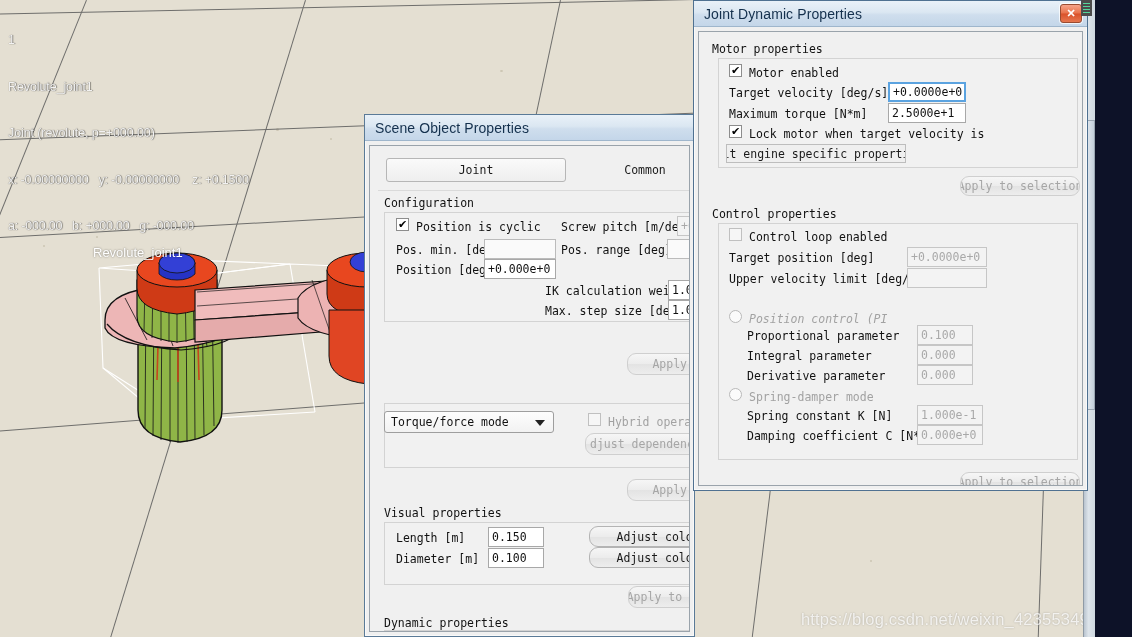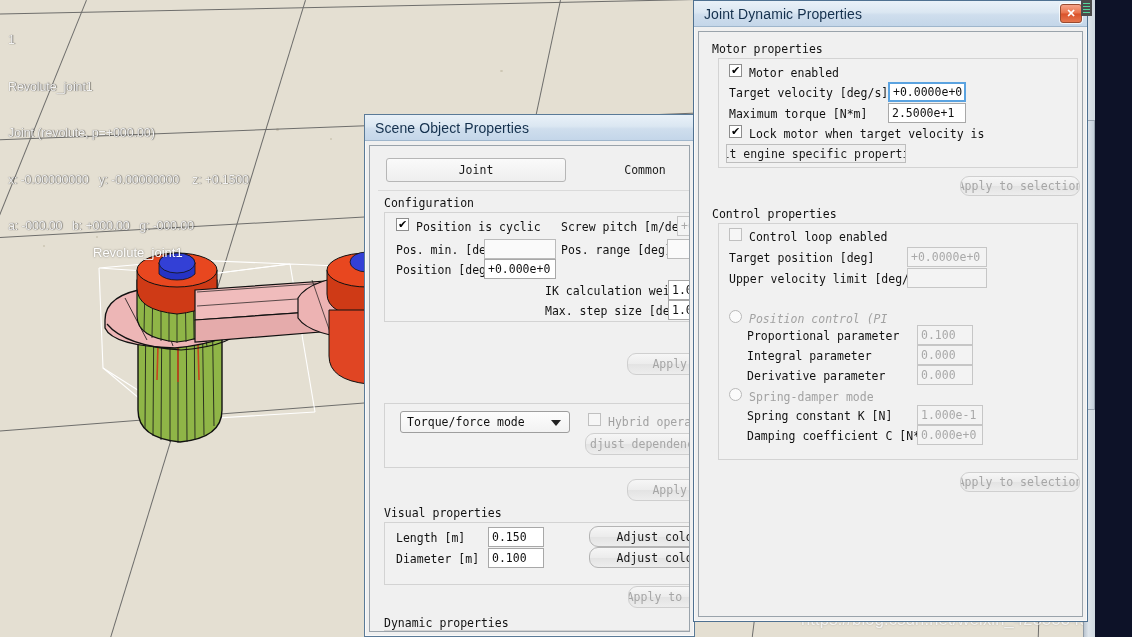--- a/index.html
+++ b/index.html
@@ -409,21 +409,21 @@
       <div class="lbl" style="left:175px;top:138px;">IK calculation weigh</div>
       <div class="field" style="left:298px;top:134px;width:70px;">1.00</div>
       <div class="lbl" style="left:175px;top:158px;">Max. step size [deg]</div>
       <div class="field" style="left:298px;top:154px;width:70px;">1.00</div>
 
       <div class="btn dim" style="left:257px;top:207px;width:120px;height:22px;">Apply to s</div>
 
       <div class="grouplabel" style="left:14px;top:241px;margin-top:32px;">Mode</div>
       <div class="groupbox" style="left:14px;top:257px;width:330px;height:65px;"></div>
 
-      <div class="combo" style="left:30px;top:265px;width:170px;">
+      <div class="combo" style="left:14px;top:265px;width:170px;">
         <span>Torque/force mode</span>
         <span class="arrow"></span>
       </div>
       <div class="chk dis" style="left:218px;top:267px;"></div>
       <div class="lbl dim" style="left:238px;top:269px;">Hybrid operation</div>
       <div class="btn dim" style="left:215px;top:287px;width:165px;height:22px;justify-content:flex-start;padding-left:4px;">djust dependency e</div>
 
       <div class="btn dim" style="left:257px;top:333px;width:120px;height:22px;">Apply to s</div>
 
       <div class="grouplabel" style="left:14px;top:360px;">Visual properties</div>
@@ -438,21 +438,21 @@
       <div class="btn" style="left:219px;top:401px;width:152px;height:21px;">Adjust color B</div>
 
       <div class="btn dim" style="left:258px;top:440px;width:122px;height:22px;">Apply to selection</div>
 
       <div class="grouplabel" style="left:14px;top:470px;">Dynamic properties</div>
       <div class="groupbox" style="left:14px;top:484px;width:356px;height:40px;"></div>
 
     </div>
   </div>
 
-  <div class="window" id="win-dyn" style="left:693px;top:0px;width:395px;height:622px;border-color:#4f7191;">
+  <div class="window" id="win-dyn" style="left:693px;top:0px;width:395px;height:491px;border-color:#4f7191;">
     <div class="titlebar">
       <span class="title">Joint Dynamic Properties</span>
       <div class="closebtn">✕</div>
     </div>
     <div class="win-body">
 
       <div class="grouplabel" style="left:13px;top:10px;">Motor properties</div>
       <div class="groupbox" style="left:19px;top:26px;width:360px;height:110px;"></div>
 
       <div class="chk" style="left:30px;top:32px;">✔</div>

